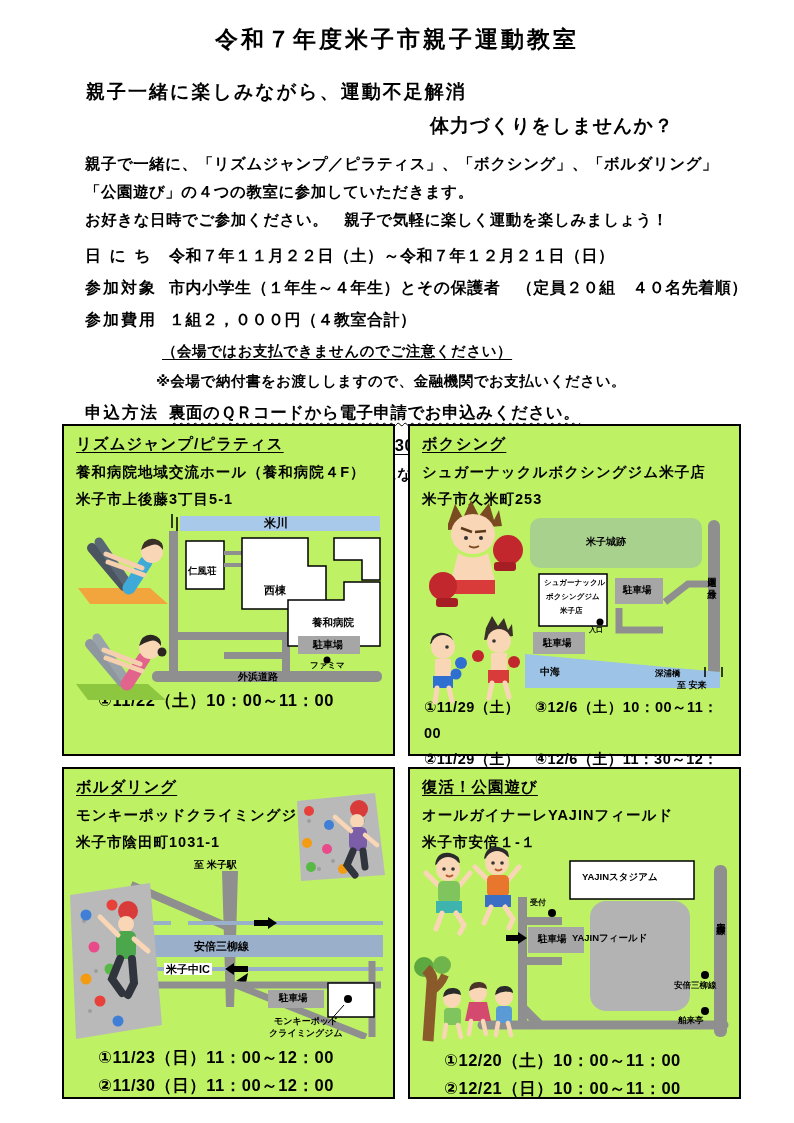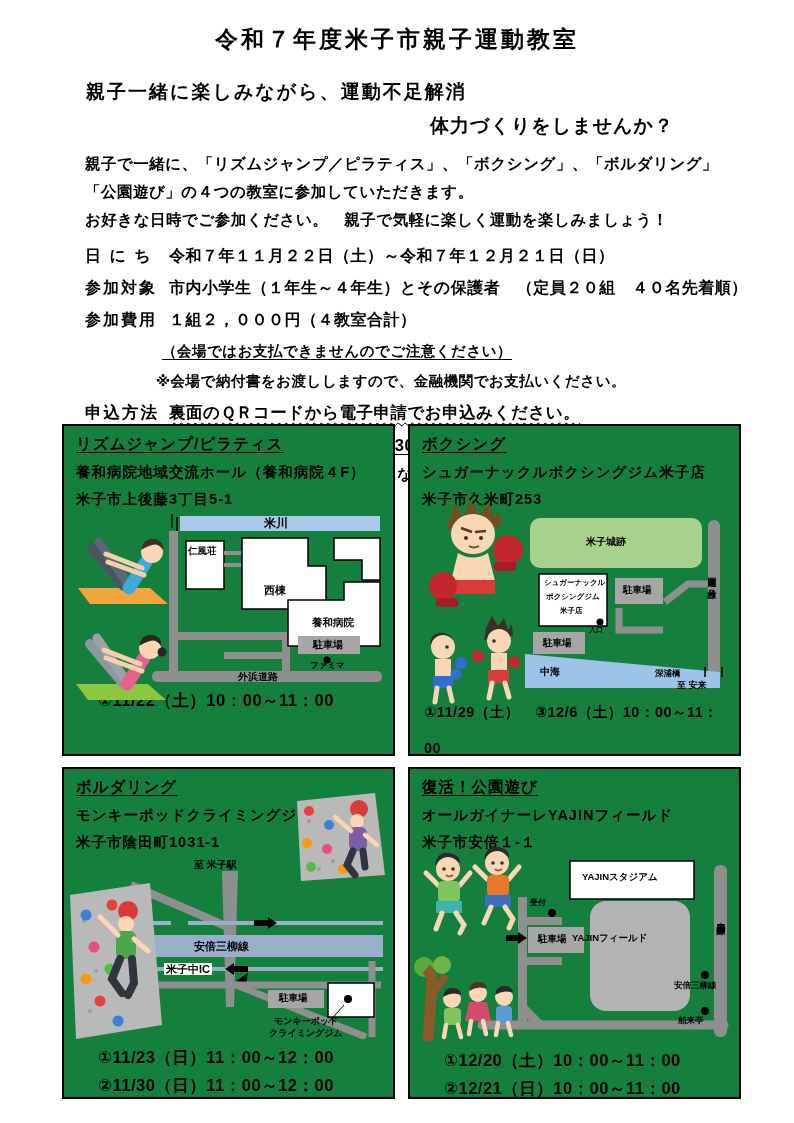--- a/index.html
+++ b/index.html
@@ -12,30 +12,30 @@
   .para{margin:3px 0 0 85px;font-size:15.5px;line-height:25px;letter-spacing:0.5px;}
   .para.first{margin-top:12px;}
   .drow{display:flex;align-items:baseline;margin:11px 0 0 85px;font-size:16px;}
   .dlabel{width:84px;flex:none;letter-spacing:2px;}
   .dvalue{letter-spacing:0.5px;}
   .note{margin:11px 0 0 156px;font-size:14.5px;letter-spacing:0.5px;}
   .u{text-decoration:underline;text-underline-offset:3px;}
   .wavy{text-decoration-line:underline;text-decoration-style:wavy;text-decoration-thickness:1px;text-underline-offset:4px;}
   .big{font-size:16.5px;}
   .grid{position:absolute;left:62px;top:424px;display:grid;grid-template-columns:333px 333px;grid-auto-rows:332px;column-gap:13px;row-gap:11px;}
-  .box{border:2px solid #000;background:#15803d;position:relative;padding:8px 8px 4px 12px;box-sizing:border-box;}
+  .box{border:2px solid #000;background:#bef264;position:relative;padding:8px 8px 4px 12px;box-sizing:border-box;}
   .box-title{font-size:15.5px;text-decoration:underline;text-underline-offset:3px;letter-spacing:1px;}
   .venue{font-size:14.5px;margin-top:8px;letter-spacing:1px;}
   .addr{font-size:14.5px;margin-top:8px;letter-spacing:1px;}
   .map-zone{position:relative;margin-top:5px;}
   .map-zone svg.mapsvg{position:absolute;left:0;top:0;}
   .mlabel{position:absolute;white-space:nowrap;font-weight:700;line-height:1.1;}
   .vlabel{position:absolute;writing-mode:vertical-rl;text-orientation:upright;font-weight:700;letter-spacing:1px;}
   .sched{font-size:16.5px;line-height:28px;margin-left:22px;letter-spacing:0.5px;}
-  .sched.tight{font-size:14.5px;margin-left:2px;line-height:36px;}
+  .sched.tight{font-size:14.5px;margin-left:2px;line-height:26px;}
   .scheds{margin-top:4px;}
   .illus{position:absolute;z-index:3;}
 </style>
 </head>
 <body>
 
 <div class="page">
 
   <h1>令和７年度米子市親子運動教室</h1>
   <div class="catch1">親子一緒に楽しみながら、運動不足解消</div>
@@ -111,21 +111,21 @@
           <rect x="148" y="37" width="18" height="4" fill="#8f8f8f"></rect>
           <rect x="148" y="49" width="18" height="4" fill="#8f8f8f"></rect>
           <polygon points="166,24 232,24 232,52 250,52 250,95 166,95" fill="#fff" stroke="#000" stroke-width="1.5"></polygon>
           <polygon points="258,24 304,24 304,66 286,66 286,46 258,46" fill="#fff" stroke="#000" stroke-width="1.5"></polygon>
           <polygon points="212,86 268,86 268,68 304,68 304,132 212,132" fill="#fff" stroke="#000" stroke-width="1.5"></polygon>
           <rect x="222" y="122" width="62" height="18" fill="#a6a6a6"></rect>
           <circle cx="251" cy="146" r="3.5" fill="#000"></circle>
           <rect x="76" y="157" width="230" height="11" rx="5" fill="#8f8f8f"></rect>
         </svg>
         <div class="mlabel" style="left:188px;top:3px;font-size:12px;">米川</div>
-        <div class="mlabel" style="left:112px;top:32px;font-size:9.5px;">仁風荘</div>
+        <div class="mlabel" style="left:112px;top:52px;font-size:9.5px;">仁風荘</div>
         <div class="mlabel" style="left:188px;top:70px;font-size:11px;">西棟</div>
         <div class="mlabel" style="left:236px;top:103px;font-size:10.5px;">養和病院</div>
         <div class="mlabel" style="left:237px;top:125px;font-size:10px;">駐車場</div>
         <div class="mlabel" style="left:234px;top:147px;font-size:8.5px;">ファミマ</div>
         <div class="mlabel" style="left:162px;top:157px;font-size:10px;">外浜道路</div>
       </div>
 
       <div class="scheds">
         <div class="sched">①11/22（土）10：00～11：00</div>
       </div>

